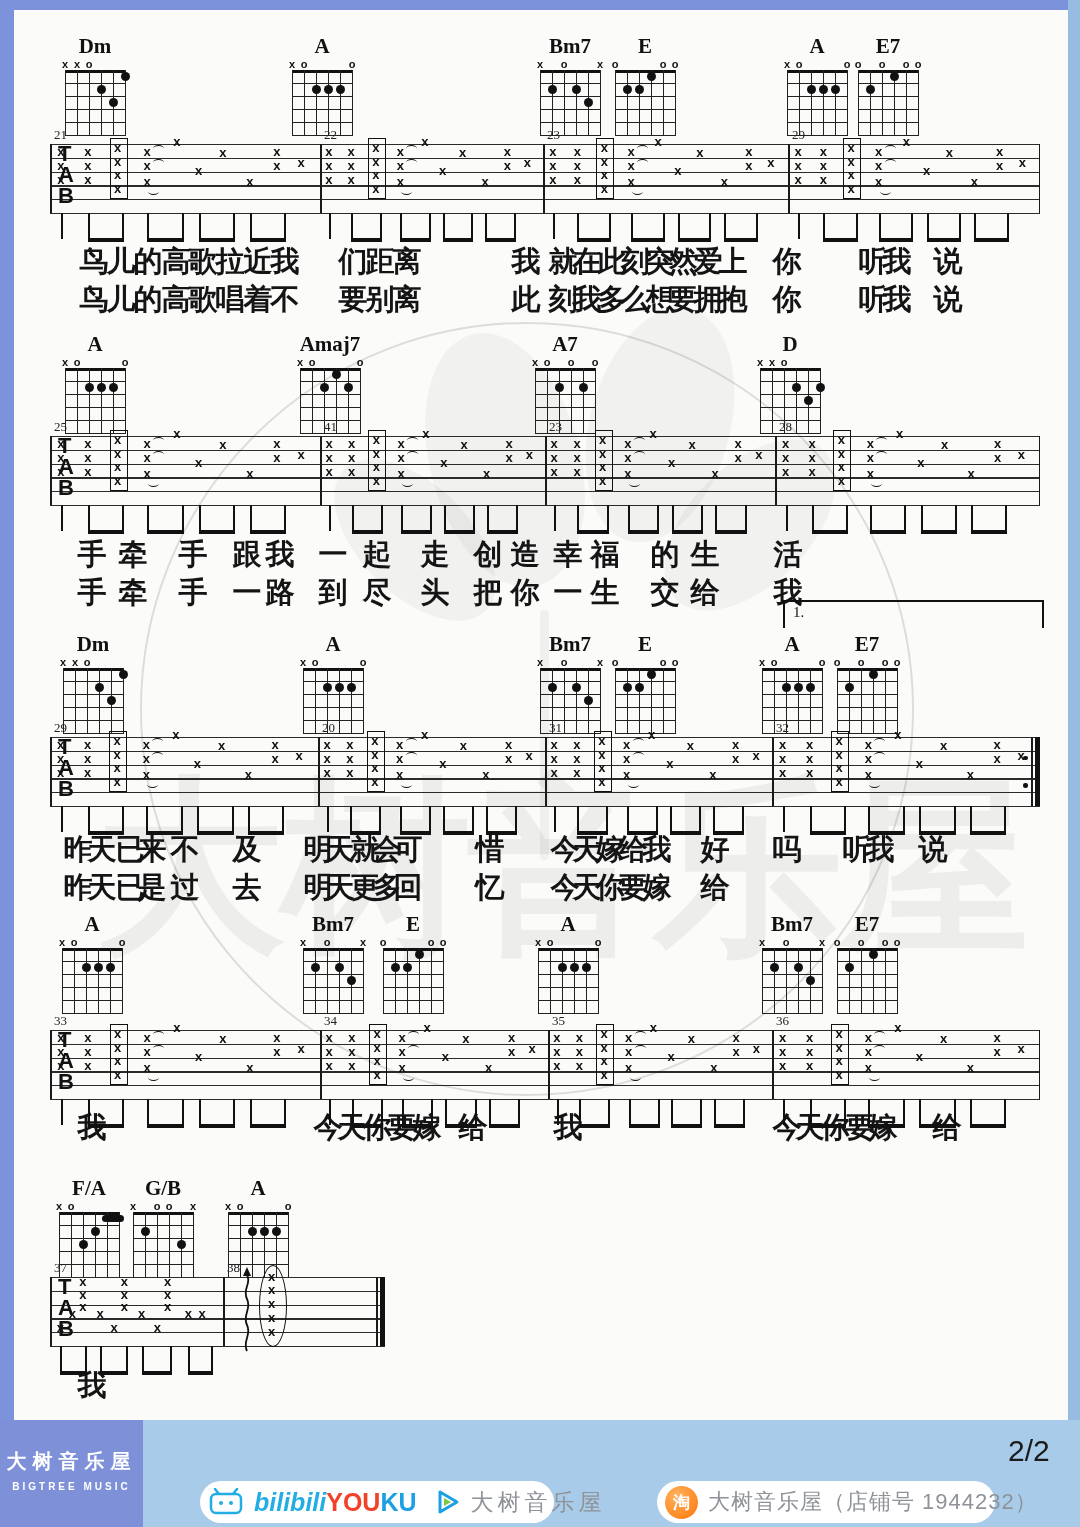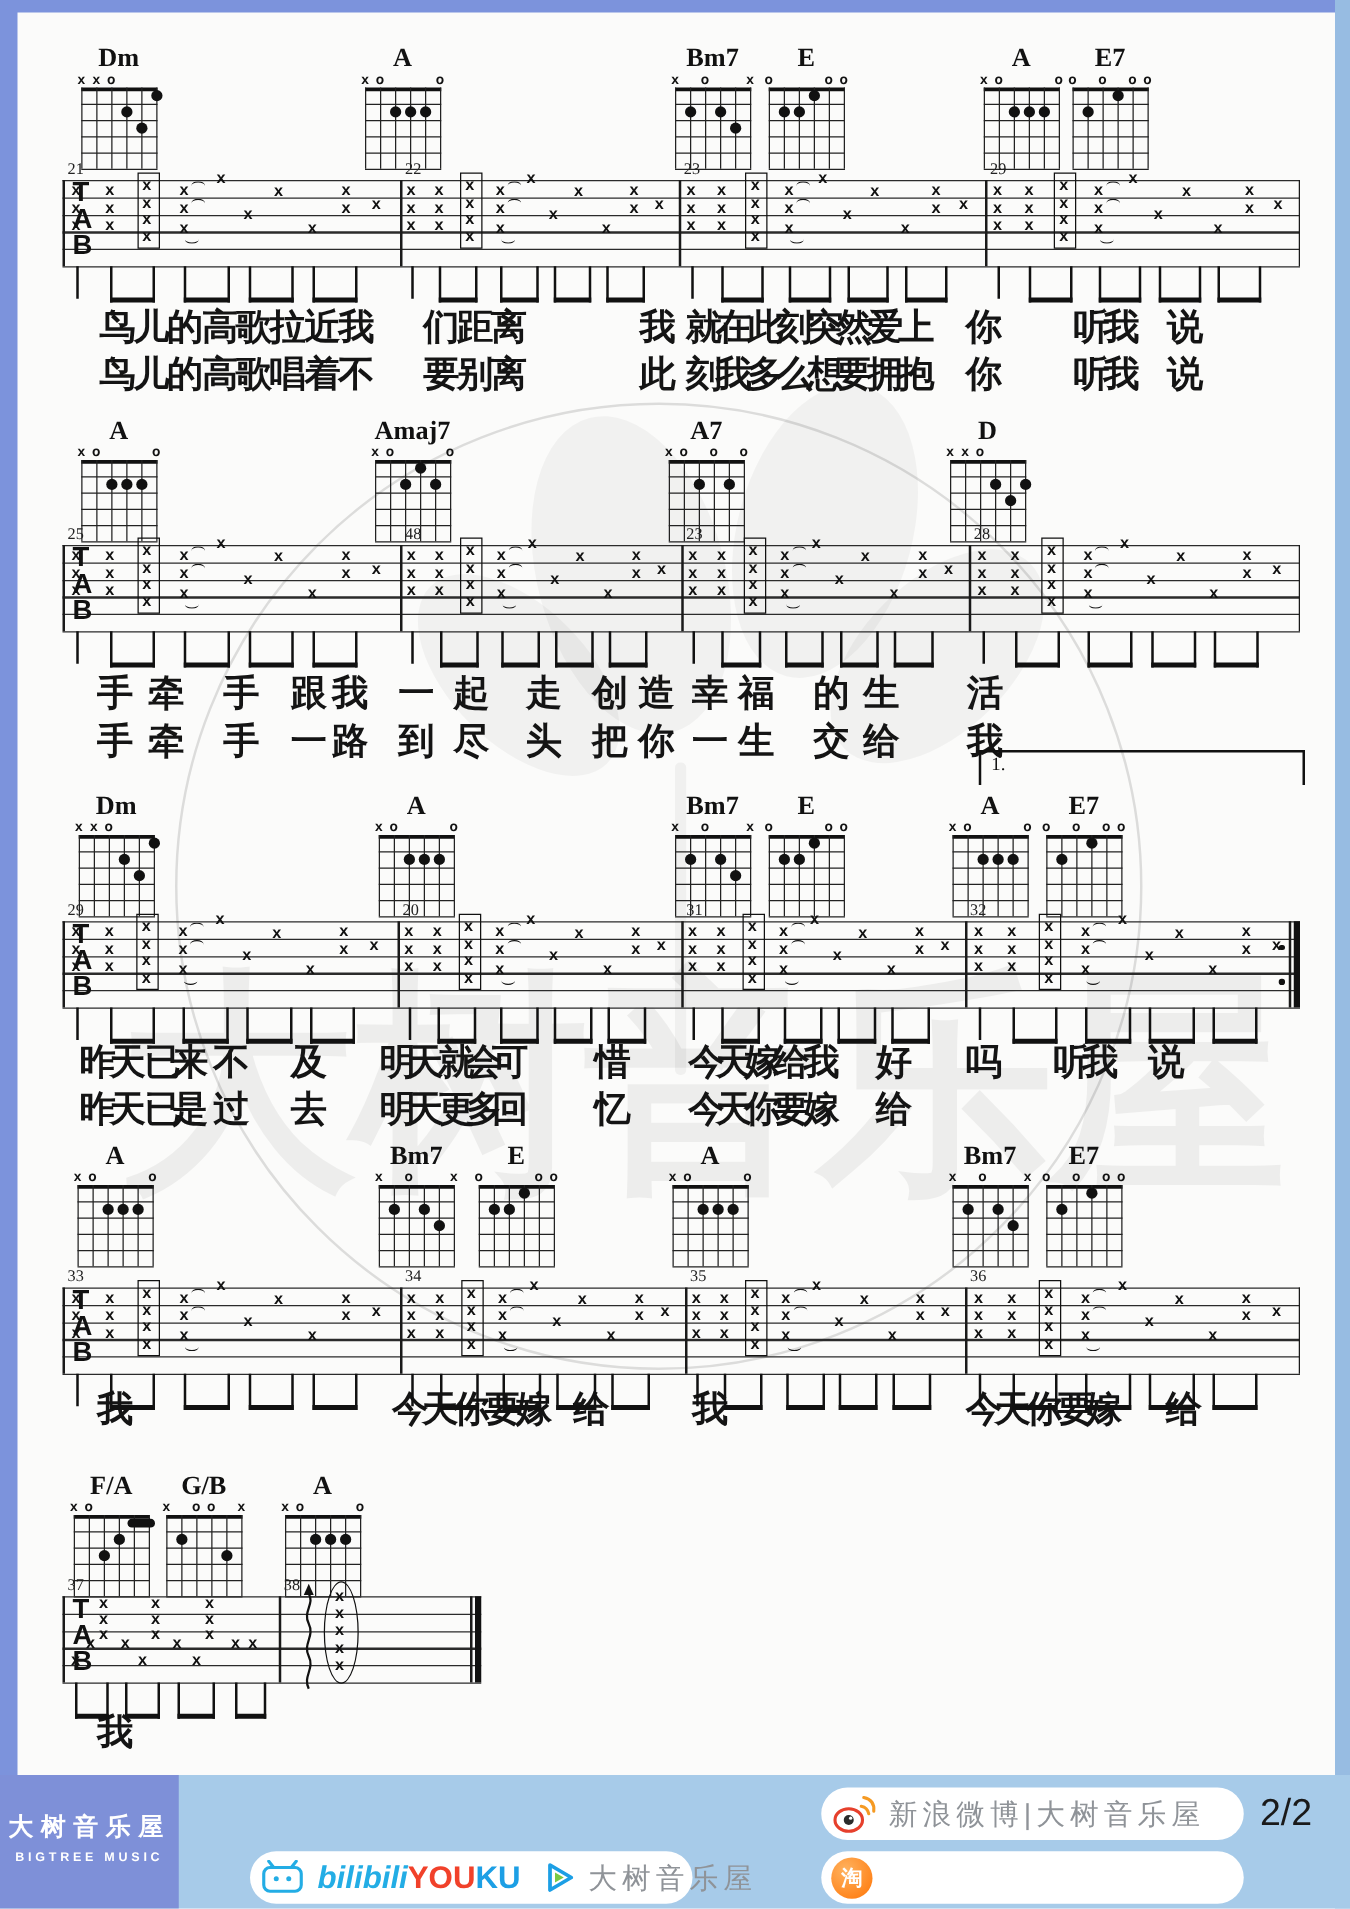--- a/index.html
+++ b/index.html
@@ -519,21 +519,21 @@
         <span class="tabx" style="left: 199.8px; top: 30.26px;">x</span>
         <span class="tabx" style="left: 226.8px; top: -0.0999999px;">x</span>
         <span class="tabx" style="left: 226.8px; top: 13.7px;">x</span>
         <span class="tabx" style="left: 251.1px; top: 10.94px;">x</span>
         <div style="position: absolute; left: 10.8px; top: 69px; width: 2px; height: 26px; background: rgb(17, 17, 17);"></div>
         <div style="position: absolute; left: 37.8px; top: 69px; width: 32.4px; height: 25px; border-left: 2px solid rgb(17, 17, 17); border-right: 2px solid rgb(17, 17, 17); border-bottom: 4.5px solid rgb(17, 17, 17);"></div>
         <div style="position: absolute; left: 97.2px; top: 69px; width: 32.4px; height: 25px; border-left: 2px solid rgb(17, 17, 17); border-right: 2px solid rgb(17, 17, 17); border-bottom: 4.5px solid rgb(17, 17, 17);"></div>
         <div style="position: absolute; left: 148.5px; top: 69px; width: 32.4px; height: 25px; border-left: 2px solid rgb(17, 17, 17); border-right: 2px solid rgb(17, 17, 17); border-bottom: 4.5px solid rgb(17, 17, 17);"></div>
         <div style="position: absolute; left: 199.8px; top: 69px; width: 32.4px; height: 25px; border-left: 2px solid rgb(17, 17, 17); border-right: 2px solid rgb(17, 17, 17); border-bottom: 4.5px solid rgb(17, 17, 17);"></div>
         <div class="barline" style="position: absolute; left: 270px; top: 0px; height: 69px;"></div>
-        <div class="mnum" style="position: absolute; left: 274px; top: -17px;">48</div>
+        <div class="mnum" style="position: absolute; left: 274px; top: -17px;">41</div>
         <span class="tabx" style="left: 279px; top: -0.0999999px;">x</span>
         <span class="tabx" style="left: 279px; top: 13.7px;">x</span>
         <span class="tabx" style="left: 279px; top: 27.5px;">x</span>
         <span class="tabx" style="left: 301.5px; top: -0.0999999px;">x</span>
         <span class="tabx" style="left: 301.5px; top: 13.7px;">x</span>
         <span class="tabx" style="left: 301.5px; top: 27.5px;">x</span>
         <span class="tabx" style="left: 326.25px; top: -4.24px;">x</span>
         <span class="tabx" style="left: 326.25px; top: 9.56px;">x</span>
         <span class="tabx" style="left: 326.25px; top: 23.36px;">x</span>
         <span class="tabx" style="left: 326.25px; top: 37.16px;">x</span>
@@ -1350,34 +1350,23 @@
       <span class="yk-ku">KU</span>
       <span class="ic">
         <svg width="30" height="30" viewBox="0 0 30 30">
           <polygon points="9,5 26,15 9,25" fill="none" stroke="#1c9fe5" stroke-width="3" stroke-linejoin="round"></polygon>
           <polygon points="13,11 20,15 13,19" fill="#7ac943"></polygon>
         </svg>
       </span>
       <span>大树音乐屋</span>
     </div>
 
-    <div class="pill" style="left:657px;top:10px;width:338px;">
-      <span class="ic">
-        <svg width="36" height="32" viewBox="0 0 36 32">
-          <ellipse cx="14" cy="21" rx="11" ry="9" fill="#fff" stroke="#e6402c" stroke-width="2.5"></ellipse>
-          <circle cx="14" cy="21" r="4" fill="#2b2b2b"></circle>
-            <circle cx="15.5" cy="19.5" r="1.3" fill="#fff"></circle>
-          <path d="M24,10 q5,1 6,6" fill="none" stroke="#f59a23" stroke-width="2.5" stroke-linecap="round"></path>
-          <path d="M26,3 q9,2 8,11" fill="none" stroke="#f59a23" stroke-width="2.5" stroke-linecap="round"></path>
-        </svg>
-      </span>
-      <span>新浪微博|大树音乐屋</span>
-    </div>
 
     <div class="pill" style="left:657px;top:61px;width:338px;font-size:22px;letter-spacing:1px;">
       <span class="ic">
         <span class="tb-icon">淘</span>
       </span>
+      <span>大树音乐屋（店铺号 1944232）</span>
     </div>
   </div>
 
   <div id="page-num">2/2</div>
 </div>
 
 </body></html>

